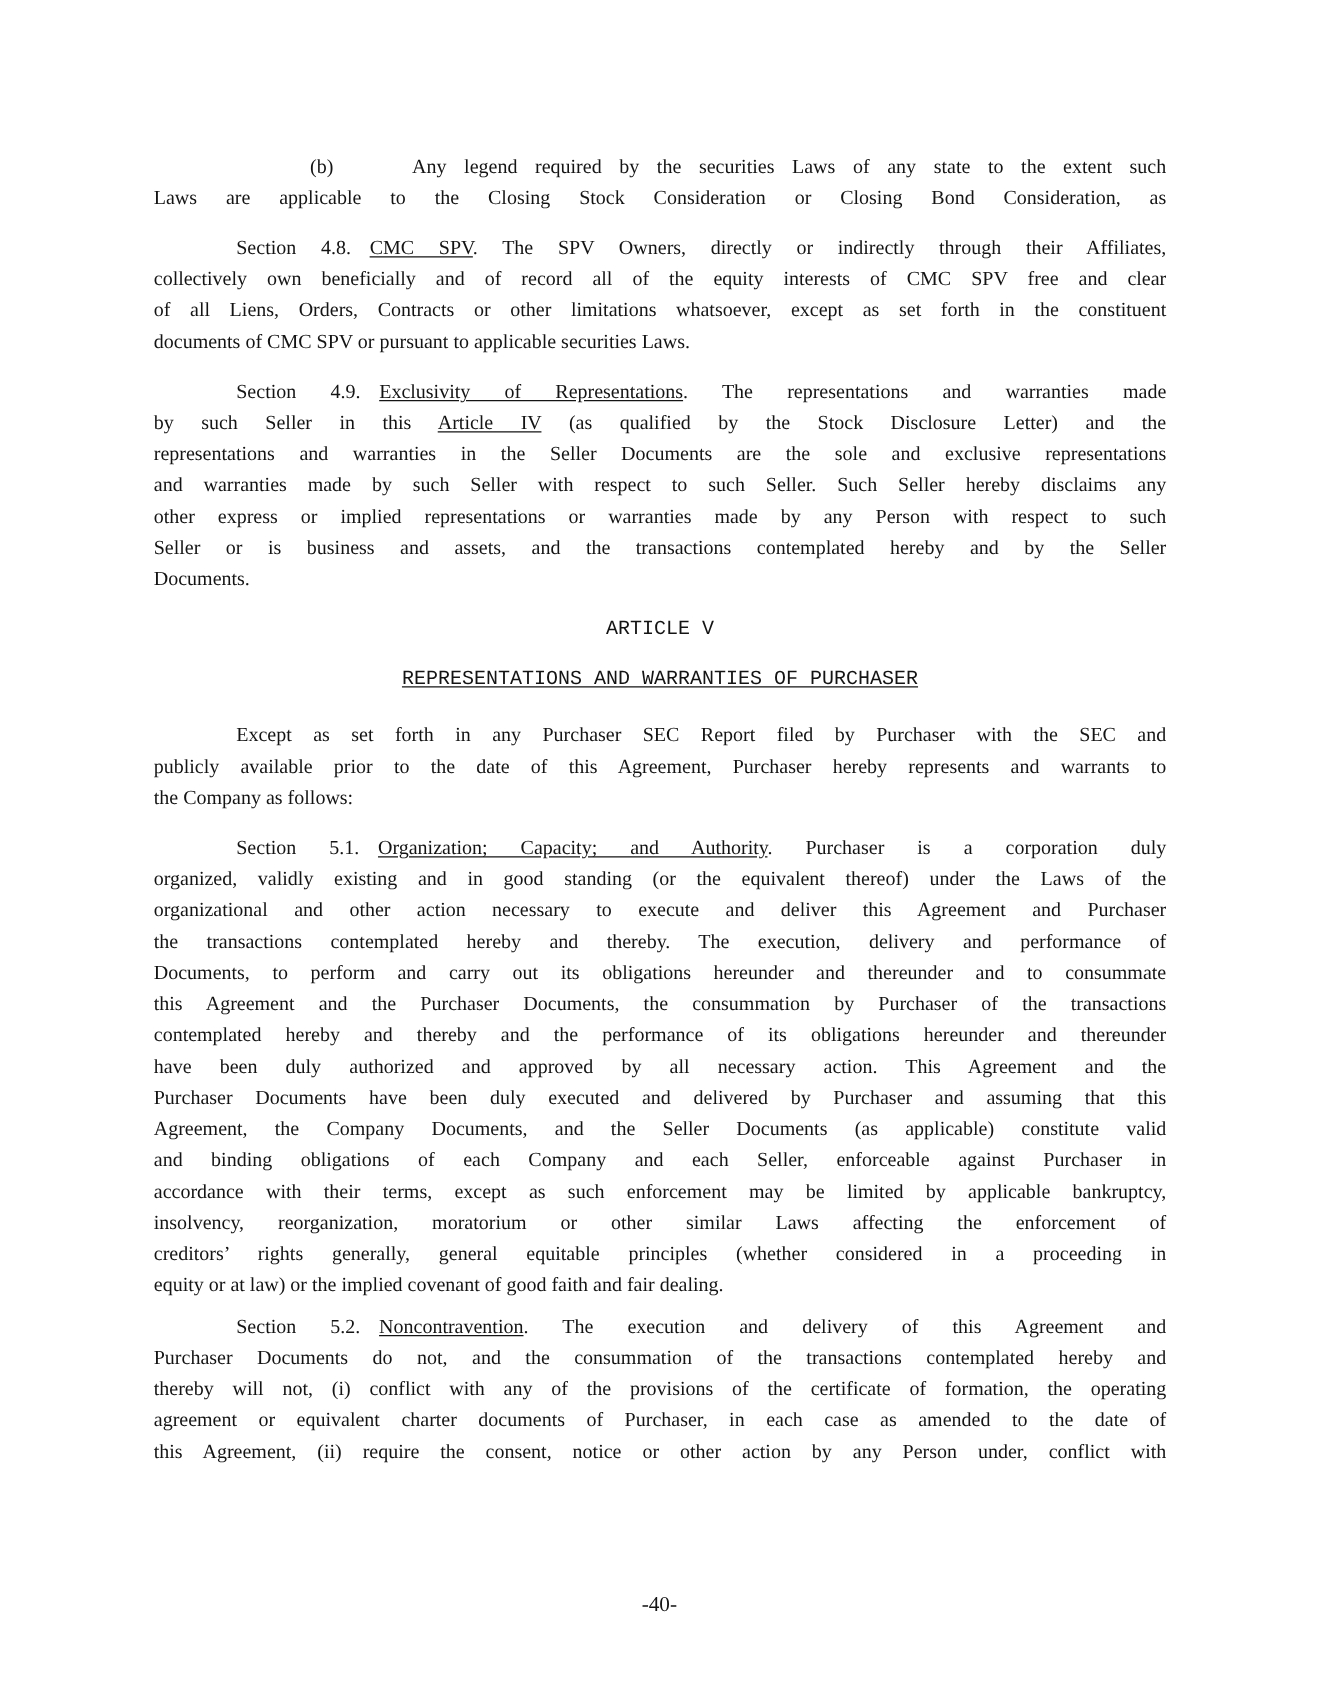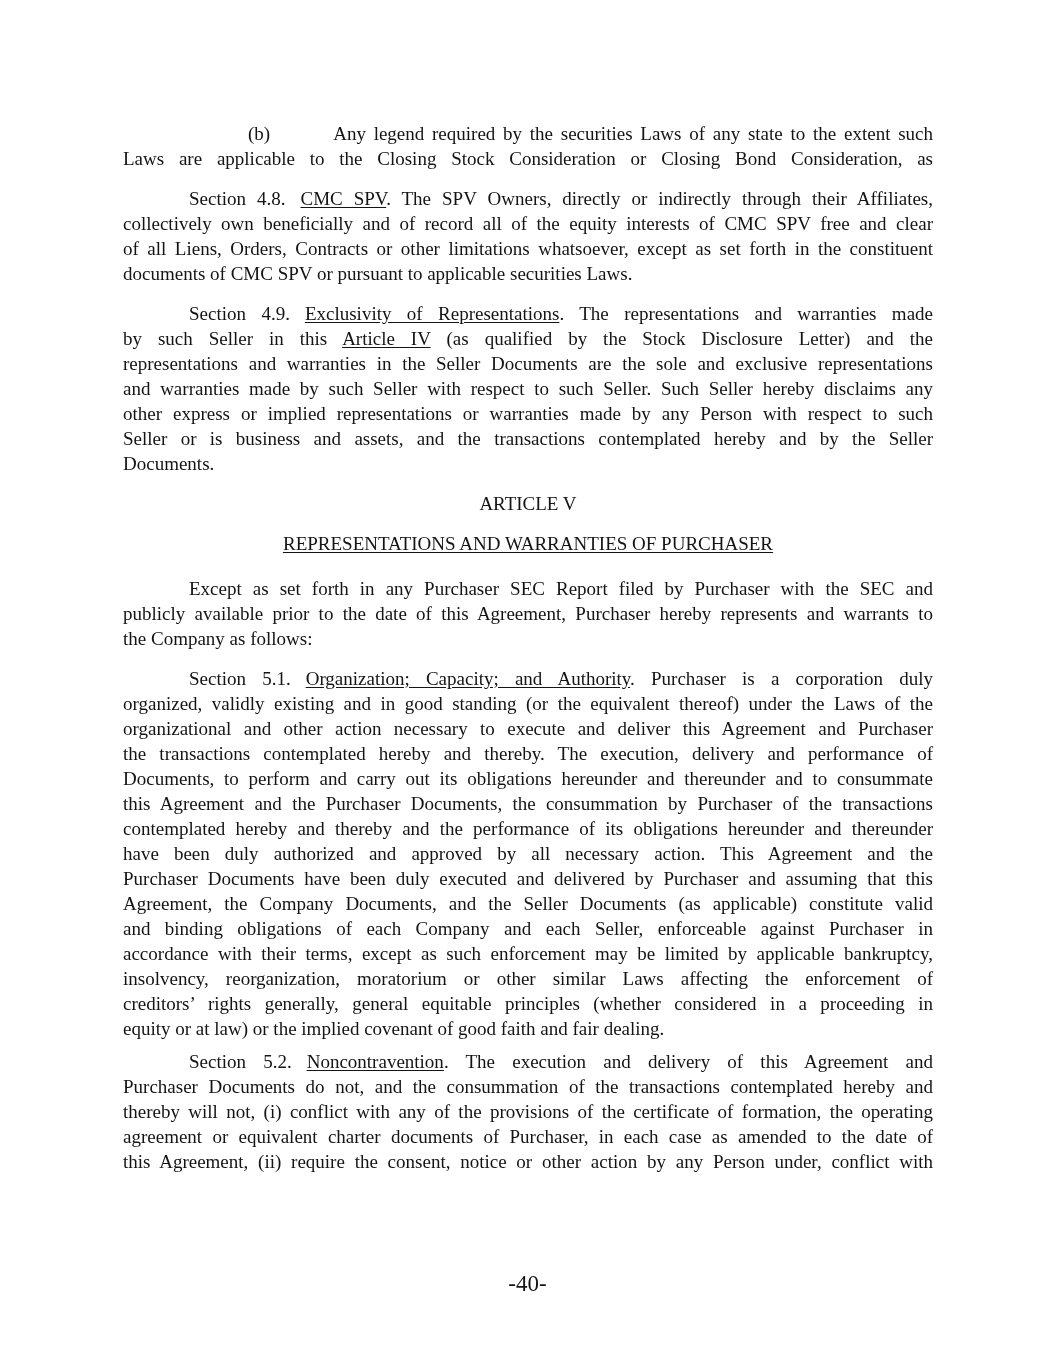--- a/index.html
+++ b/index.html
@@ -17,25 +17,26 @@
     color: #141414;
   }
   .content {
     position: absolute;
     left: 123px;
     top: 121px;
     width: 810px;
   }
   .block {
     margin: 0 0 15px 0;
-    font-size: 19px;
+    font-size: 16px;
     line-height: 25px;
   }
   .heading {
     text-align: center;
+    font-family: Liberation Mono, monospace;
   }
   .b-representations-heading {
     margin-top: 7px;
     margin-bottom: 20px;
     text-align: center;
   }
   .b-section-5-1 {
     margin-bottom: 8px;
   }
   .line {
@@ -52,21 +53,21 @@
   .u {
     text-decoration: underline;
     text-underline-offset: 2px;
   }
   .footer {
     position: absolute;
     left: 0;
     top: 1271px;
     width: 100%;
     text-align: center;
-    font-size: 23px;
+    font-size: 17px;
     line-height: 25px;
   }
 </style>
 </head>
 <body>
 
 <div class="page">
   <div class="content">
       <div class="para block b-paragraph-b">
         <div class="line j"><span class="gap" style="width: 125px;"></span><span>(b)</span><span class="gap" style="width: 63px;"></span><span>Any legend required by the securities Laws of any state to the extent such</span></div>

